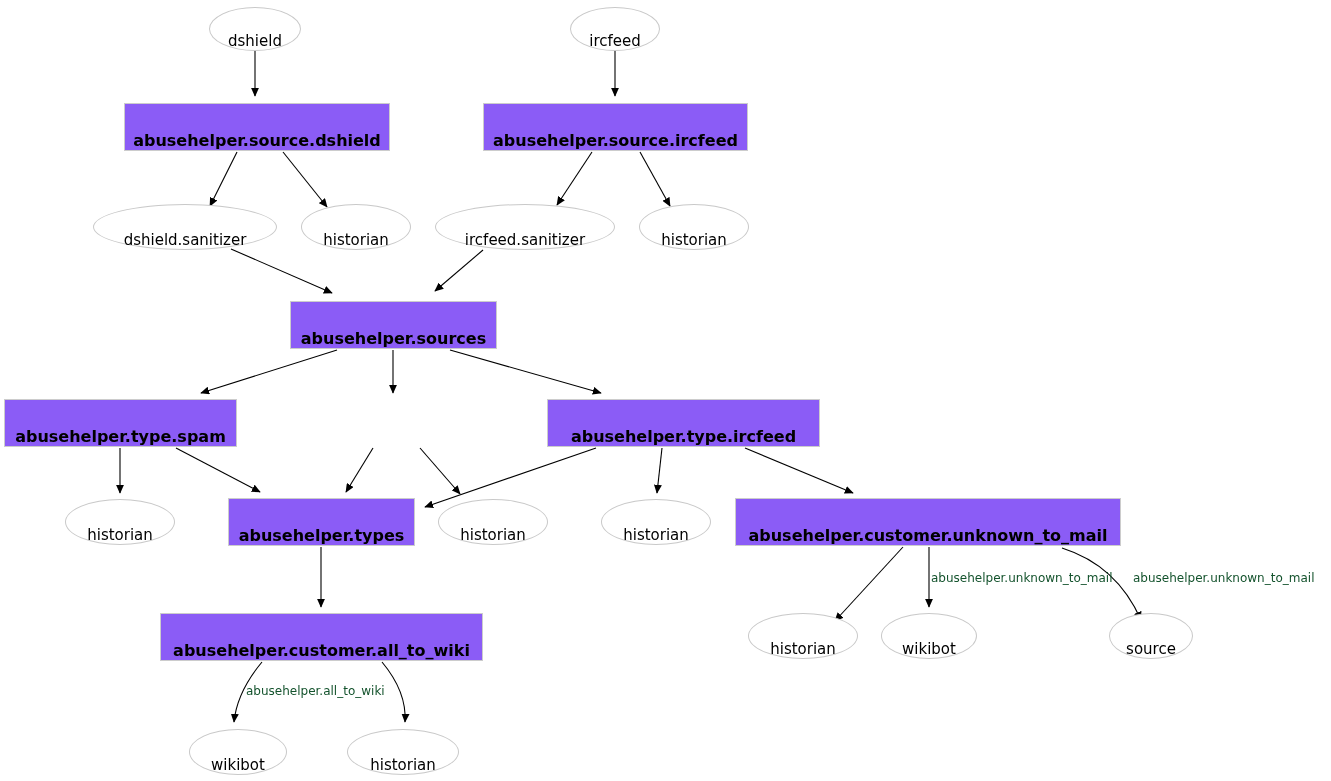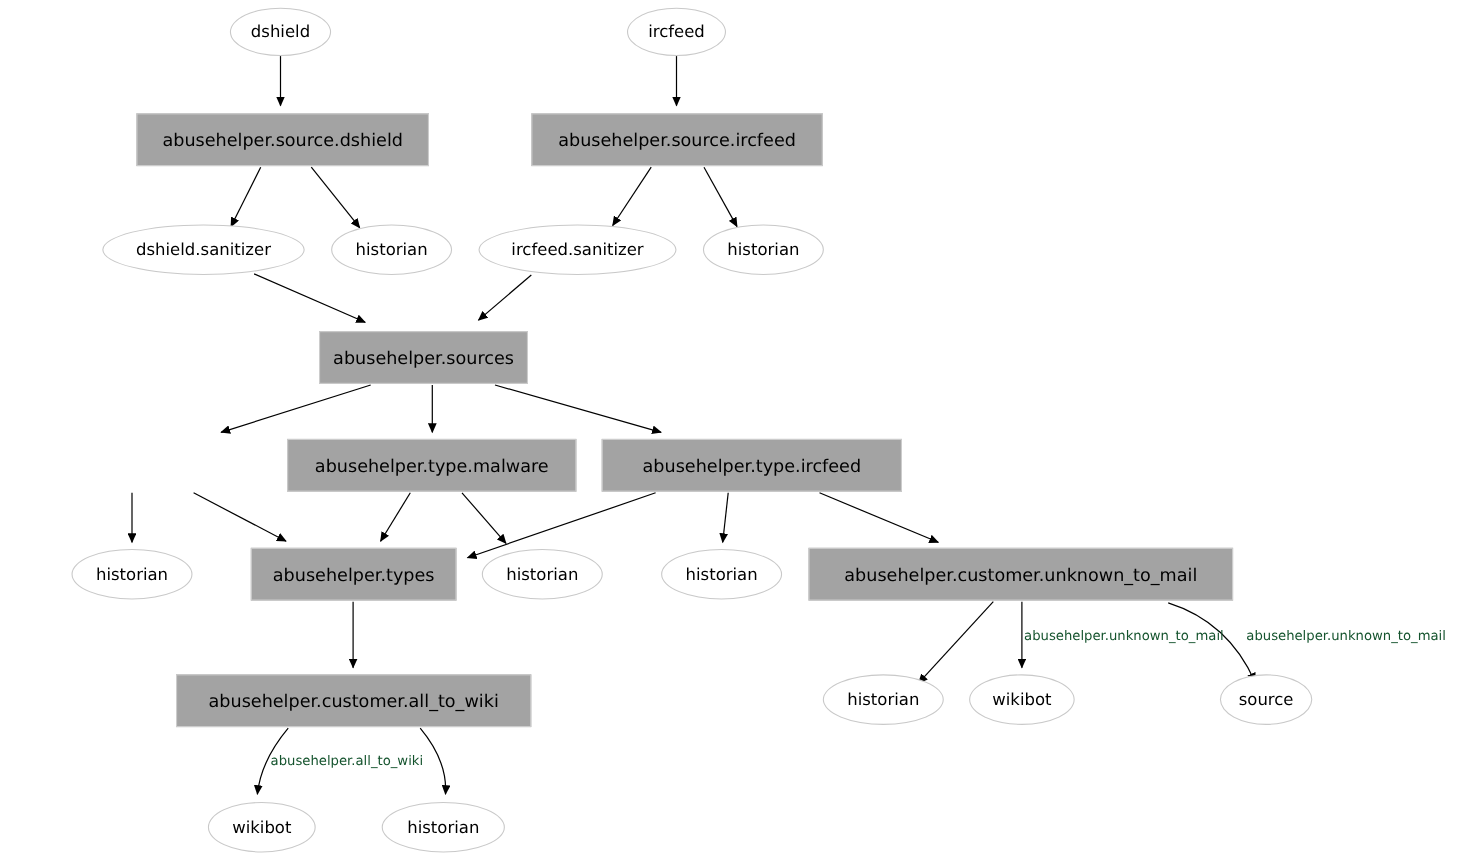--- a/index.html
+++ b/index.html
@@ -6,28 +6,28 @@
   #canvas{
     position:relative;
     width:1331px;height:781px;
     background:#ffffff;
     font-family:"DejaVu Sans","Liberation Sans",sans-serif;
     overflow:hidden;
   }
   #edges{position:absolute;left:0;top:0;width:1331px;height:781px;}
   .node{
     position:absolute;
-    display:flex;align-items:center;justify-content:center;
+    display:flex;align-items:flex-end;justify-content:center;
     color:#000;text-align:center;white-space:nowrap;
     box-sizing:border-box;
   }
   .box{
-    background:#a3a3a3;
+    background:#8b5cf6;
     border:1px solid #cccccc;
-    font-size:16px;font-weight:normal;
+    font-size:16px;font-weight:bold;
   }
   .ell{
     background:#ffffff;
     border:1px solid #c9c9c9;
     border-radius:50%;
     font-size:15px;font-weight:normal;
   }
   .edge-label{
     position:absolute;
     font-size:12px;color:#14532d;white-space:nowrap;
@@ -112,25 +112,25 @@
   <div class="node ell" style="left:347px;top:729px;width:112px;height:46px;">
       <span>historian</span>
     </div>
 
   <div class="node box" style="left:124px;top:103px;width:266px;height:48px;">
       <span>abusehelper.source.dshield</span>
     </div>
   <div class="node box" style="left:483px;top:103px;width:265px;height:48px;">
       <span>abusehelper.source.ircfeed</span>
     </div>
-  <div class="node box" style="left:290px;top:301px;width:190px;height:48px;">
+  <div class="node box" style="left:290px;top:301px;width:207px;height:48px;">
       <span>abusehelper.sources</span>
     </div>
-  <div class="node box" style="left:261px;top:399px;width:263px;height:48px;">
-      <span>abusehelper.type.malware</span>
+  <div class="node box" style="left:4px;top:399px;width:233px;height:48px;">
+      <span>abusehelper.type.spam</span>
     </div>
   <div class="node box" style="left:547px;top:399px;width:273px;height:48px;">
       <span>abusehelper.type.ircfeed</span>
     </div>
   <div class="node box" style="left:228px;top:498px;width:187px;height:48px;">
       <span>abusehelper.types</span>
     </div>
   <div class="node box" style="left:160px;top:613px;width:323px;height:48px;">
       <span>abusehelper.customer.all_to_wiki</span>
     </div>

